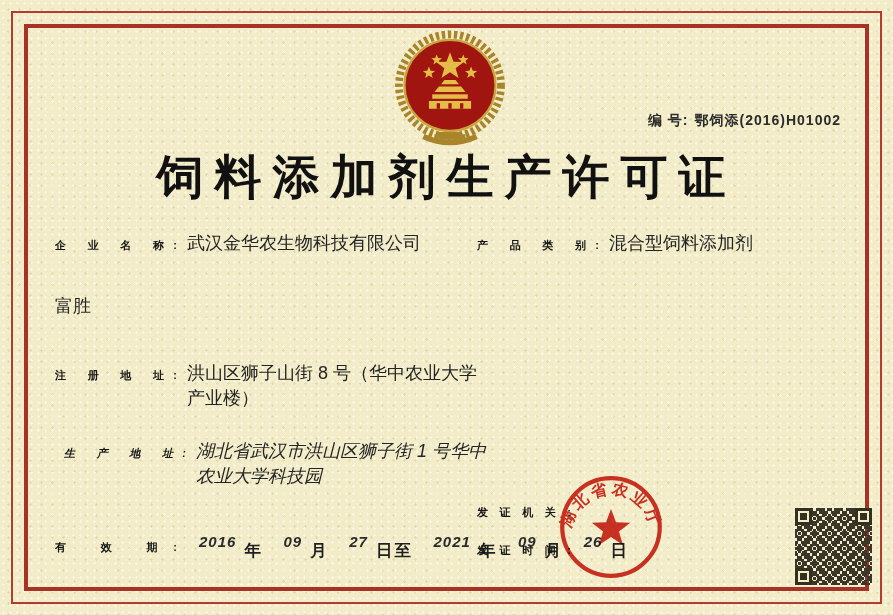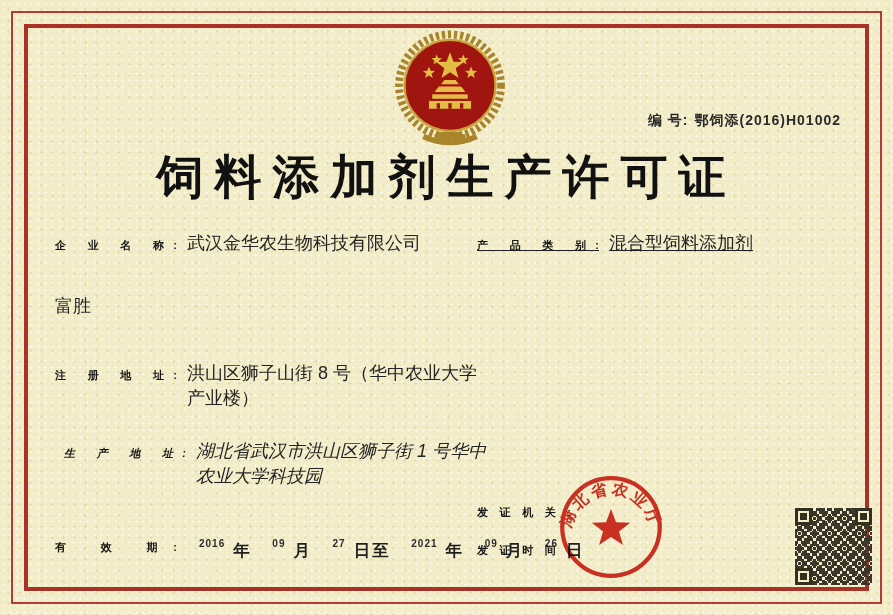--- a/index.html
+++ b/index.html
@@ -30,28 +30,28 @@
     font-size:11px; font-weight:700; color:#161616;
     text-align:justify; text-align-last:justify;}
   .label-sm{width:94px; flex:0 0 94px;}
   .value{position:relative; top:-7px; font-size:18px; line-height:25px; color:#242424; font-weight:500;}
 
   .row-company{left:55px; top:238px; width:420px;}
   .row-legal{left:55px; top:301px; width:420px;}
   .row-regaddr{left:55px; top:368px; width:430px;}
   .row-prodaddr{left:64px; top:446px; width:425px;font-style:italic;}
   .row-valid{left:55px; top:540px; width:430px;}
-  .row-category{left:477px; top:238px; width:410px;text-decoration:underline;}
+  .row-category{left:477px; top:238px; width:410px;}
   .row-variety{left:477px; top:301px; width:408px;}
   .row-authority{left:477px; top:505px;}
   .row-issuetime{left:477px; top:543px; width:400px; z-index:2;}
 
   .date-line{white-space:nowrap; font-size:16.5px; font-weight:700; letter-spacing:2px;}
-  .date-line .num{position:relative; top:-9px; font-size:10px; font-weight:600; letter-spacing:1px;
-    padding:0 8px 0 12px; color:#2b2b2b;}
+  .date-line .num{position:relative; top:-9px; font-size:15px; font-weight:600; letter-spacing:1px;
+    padding:0 8px 0 12px; color:#2b2b2b;font-style:italic;}
   .date-line .unit{padding-right:2px;}
 
   .stamp{position:absolute; left:558px; top:474px; width:106px; height:106px;
     mix-blend-mode:multiply; opacity:.92; z-index:5;}
 
   .qr{position:absolute; left:791px; top:504px; width:85px; height:85px; padding:4px; box-sizing:border-box;}
   .qr-inner{position:relative; width:100%; height:100%;
     background:
       repeating-conic-gradient(#3a362a 0% 25%, rgba(0,0,0,0) 0% 50%) 0 0/6px 6px,
       repeating-conic-gradient(#3a362a 0% 25%, rgba(0,0,0,0) 0% 50%) 2px 3px/10px 10px;}

